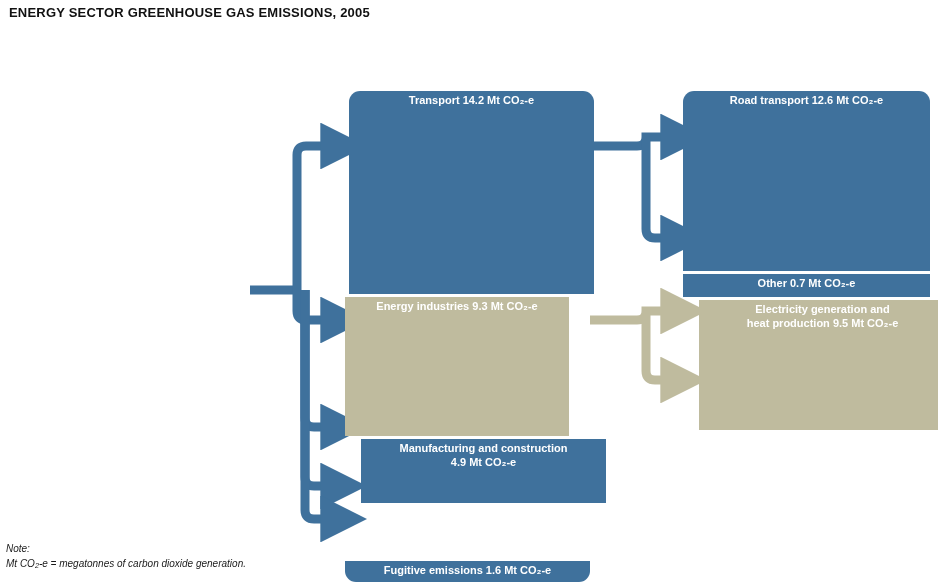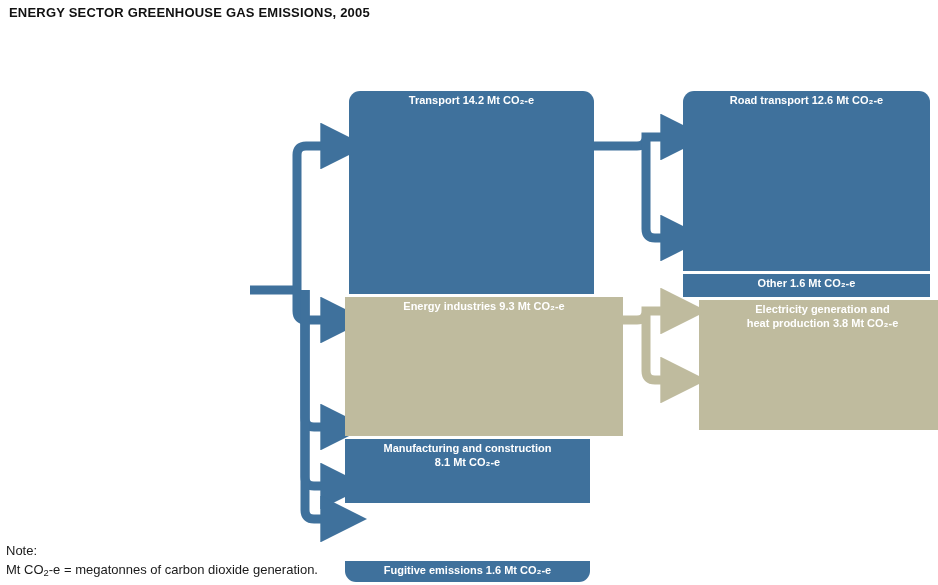--- a/index.html
+++ b/index.html
@@ -57,24 +57,24 @@
   
   #col2 {
     position: absolute;
     left: 345px; top: 47px; width: 245px; height: 486px;
   }
   #box-transport {
     left: 4px; top: 0; width: 245px; height: 203px;
     border-radius: 11px 11px 0 0;
   }
   #box-energy-industries {
-    left: 0; top: 206px; width: 278px; height: 139px;
+    left: 0; top: 206px; width: 224px; height: 139px;
   }
   #box-manufacturing {
-    left: 0; top: 348px; width: 245px; height: 64px;
+    left: 16px; top: 348px; width: 245px; height: 64px;
   }
   #box-other-fuel {
     left: 0; top: 415px; width: 245px; height: 52px;
   }
   #box-fugitive {
     left: 0; top: 470px; width: 245px; height: 21px;
     border-radius: 0 0 11px 11px;
   }
   
   #col3 {
@@ -98,23 +98,24 @@
   .connectors {
     position: absolute;
     left: 0; top: 0;
     width: 938px; height: 585px;
     pointer-events: none;
   }
   #note-block {
     position: absolute;
     left: 6px;
     top: 542px;
-    font-size: 13px;
+    font-size: 10px;
     line-height: 1.45;
     color: #1a1a1a;
+    font-style: italic;
   }
   #note-block .note-line { white-space: nowrap; }
   sub { font-size: 0.72em; vertical-align: baseline; position: relative; top: 0.22em; }
 </style>
 </head>
 <body>
 
 <div id="page-title">ENERGY SECTOR GREENHOUSE GAS EMISSIONS, 2005</div>
 
 <div class="diagram">
@@ -158,43 +159,43 @@
       <span>Transport 14.2 Mt CO₂-e</span>
     </div>
 
     <div class="box tan" id="box-energy-industries">
       <span>Energy industries 9.3 Mt CO₂-e</span>
     </div>
 
     <div class="box blue" id="box-manufacturing">
       <span>
         <span>Manufacturing and construction</span><br>
-        <span>8.1 Mt CO₂-e</span>
+        <span>4.9 Mt CO₂-e</span>
       </span>
     </div>
 
 
     <div class="box blue" id="box-fugitive">
       <span>Fugitive emissions 1.6 Mt CO₂-e</span>
     </div>
   </div>
 
   <div id="col3">
     <div class="box blue" id="box-road-transport">
       <span>Road transport 12.6 Mt CO₂-e</span>
     </div>
 
     <div class="box blue" id="box-other-transport">
-      <span>Other 1.6 Mt CO₂-e</span>
+      <span>Other 0.7 Mt CO₂-e</span>
     </div>
 
     <div class="box tan" id="box-electricity">
       <span>
         <span>Electricity generation and</span><br>
-        <span>heat production 3.8 Mt CO₂-e</span>
+        <span>heat production 9.5 Mt CO₂-e</span>
       </span>
     </div>
 
   </div>
 
 </div>
 
 <div id="note-block">
   <div class="note-line">Note:</div>
   <div class="note-line"><span>Mt CO</span><sub>2</sub><span>-e = megatonnes of carbon dioxide generation.</span></div>

